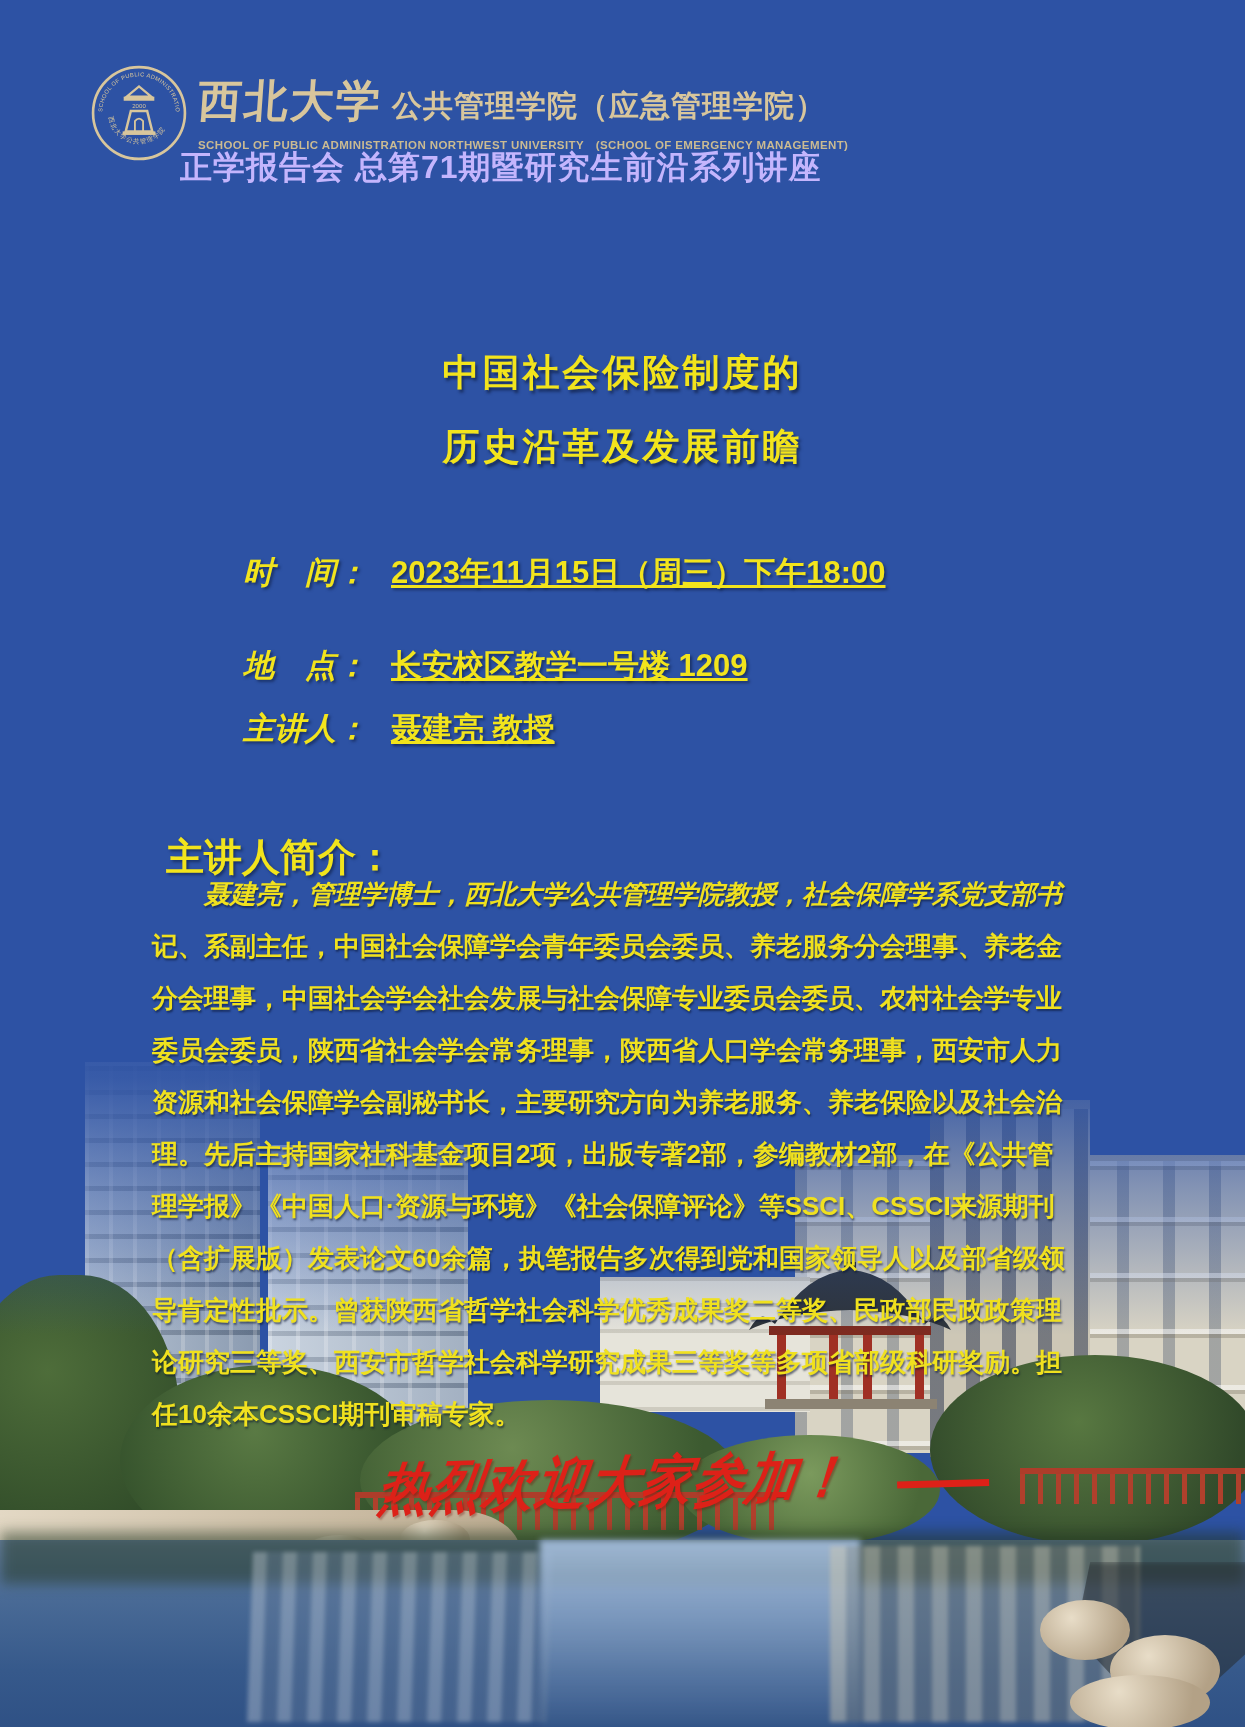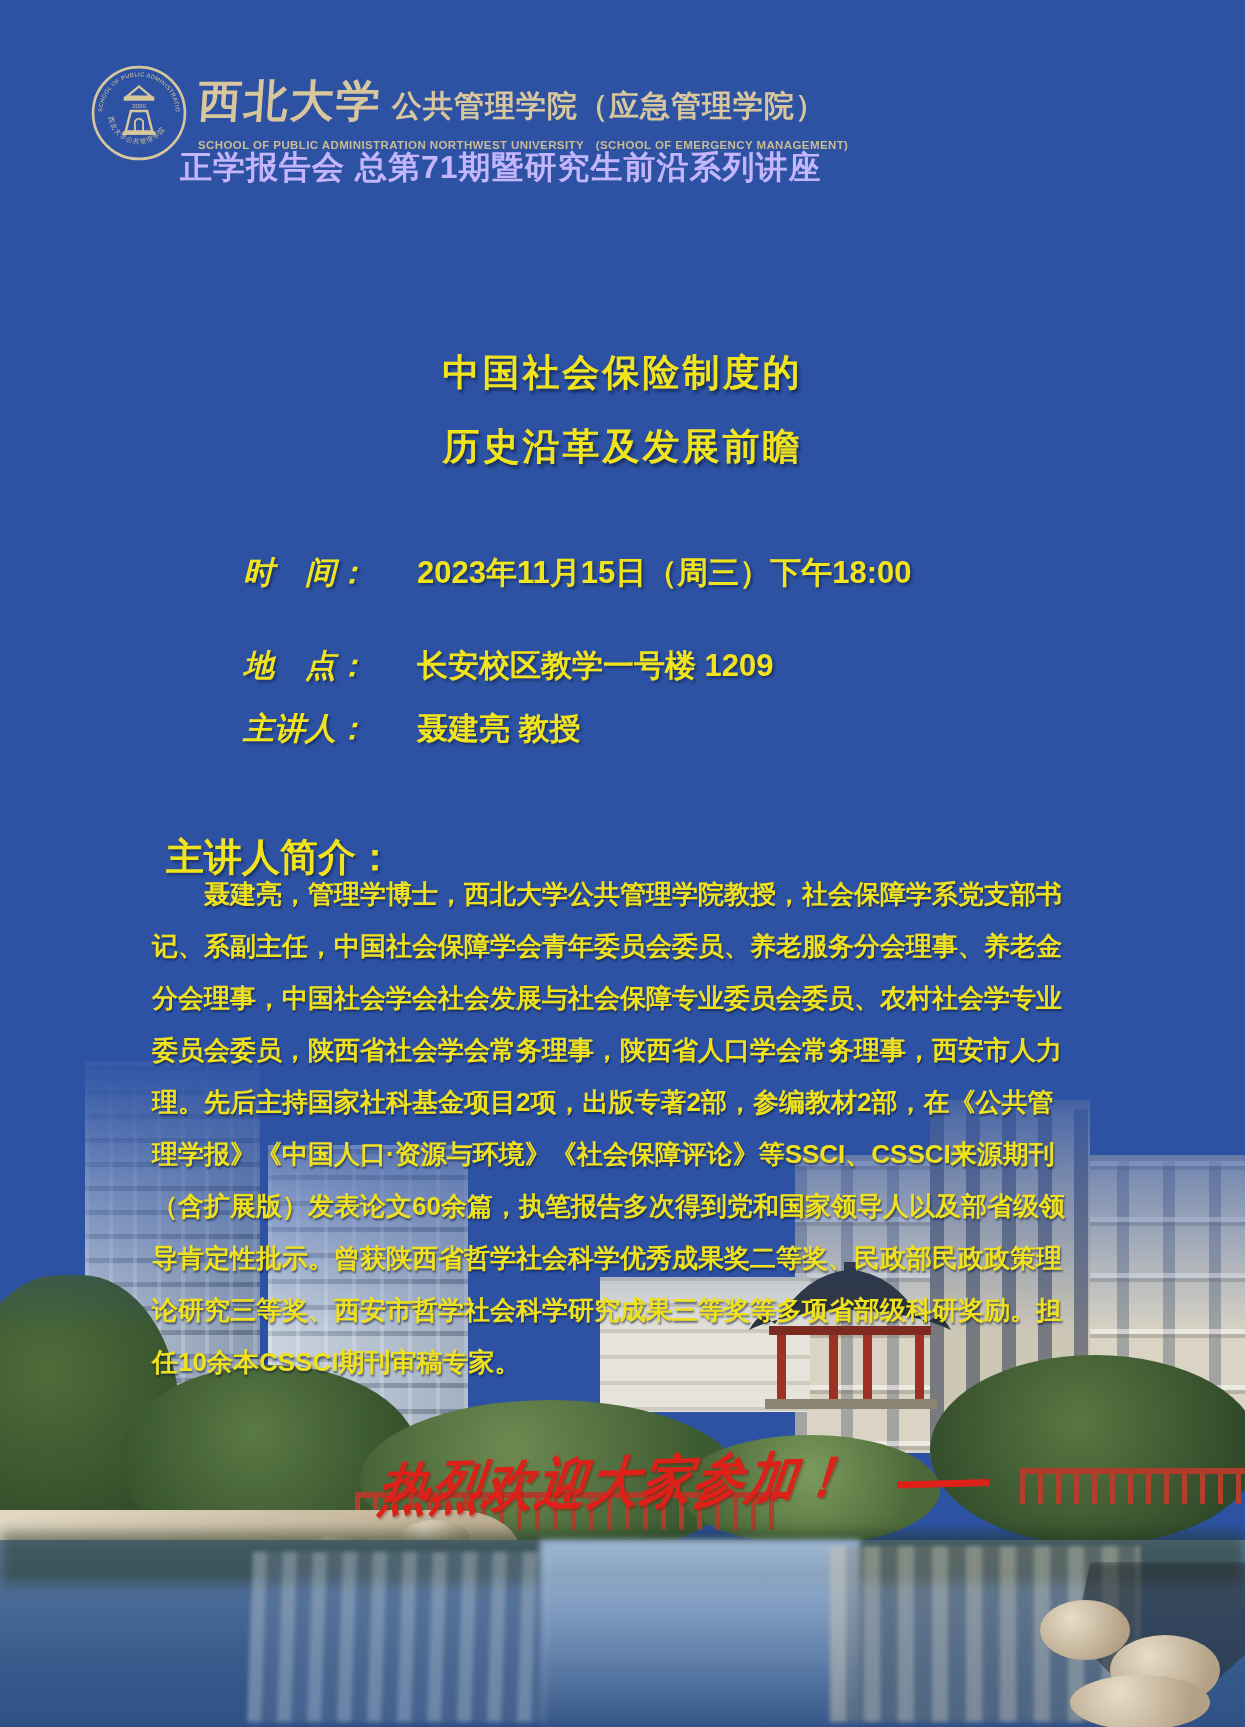--- a/index.html
+++ b/index.html
@@ -18,29 +18,29 @@
   .series-line{position:absolute;left:180px;top:146px;font-size:32px;font-weight:900;color:#c4b5fd;letter-spacing:1px;z-index:5;}
   
   .title{position:absolute;left:0;width:100%;text-align:center;color:#f2e41c;font-weight:900;
          font-size:37px;letter-spacing:3px;z-index:5;
          text-shadow:2px 3px 3px rgba(10,22,52,.6);}
   .title-1{top:348px;} .title-2{top:422px;}
   
   .detail-row{position:absolute;left:243px;color:#f2e41c;font-weight:800;font-size:31px;z-index:5;
               text-shadow:2px 2px 3px rgba(10,22,52,.55);}
   .detail-label{display:inline-block;min-width:138px;font-style:italic;}
-  .detail-value{margin-left:36px;}
+  .detail-value{margin-left:10px;text-decoration:underline;}
   .row-time{top:552px;} .row-place{top:645px;} .row-speaker{top:708px;}
   
   .intro-heading{position:absolute;left:166px;top:832px;font-size:38px;font-weight:800;color:#f2e41c;z-index:5;
                  text-shadow:2px 2px 3px rgba(10,22,52,.55);}
   .intro{position:absolute;left:152px;top:868px;width:960px;z-index:5;}
   .intro-line{height:52px;line-height:52px;font-size:26px;font-weight:700;color:#f0e11e;white-space:nowrap;
               text-shadow:1px 2px 2px rgba(10,22,52,.6);}
-  .intro-line.indent{padding-left:52px;}
+  .intro-line.indent{padding-left:52px;font-style:italic;}
   
   .welcome{position:absolute;left:378px;top:1444px;display:flex;align-items:center;z-index:7;
            transform:rotate(-1.5deg);}
   .welcome-text{font-size:56px;font-weight:900;font-style:italic;color:#dd2118;letter-spacing:1px;
                 transform:skewX(-9deg) scaleX(.92);transform-origin:left center;
                 text-shadow:2px 2px 2px rgba(110,15,8,.35);}
   .flourish{width:92px;height:7px;background:#dd2118;margin-left:6px;transform:translateY(8px);}
   
   .photo{position:absolute;left:0;top:1005px;width:1245px;height:722px;overflow:hidden;z-index:1;
     background:linear-gradient(180deg,#2d52a4 0%,#38five 0,#3a63b1 14%,#5e86c4 30%,#8fb0d9 44%,#bed2e8 56%,#d9e1ed 63%,#cdd7e4 70%);}
@@ -197,20 +197,21 @@
   <div class="detail-row row-speaker">
     <span class="detail-label">主讲人：</span><span class="detail-value">聂建亮 教授</span>
   </div>
 
   <div class="intro-heading">主讲人简介：</div>
   <div class="intro">
     <div class="intro-line indent">聂建亮，管理学博士，西北大学公共管理学院教授，社会保障学系党支部书</div>
     <div class="intro-line">记、系副主任，中国社会保障学会青年委员会委员、养老服务分会理事、养老金</div>
     <div class="intro-line">分会理事，中国社会学会社会发展与社会保障专业委员会委员、农村社会学专业</div>
     <div class="intro-line">委员会委员，陕西省社会学会常务理事，陕西省人口学会常务理事，西安市人力</div>
+    <div class="intro-line">资源和社会保障学会副秘书长，主要研究方向为养老服务、养老保险以及社会治</div>
     <div class="intro-line">理。先后主持国家社科基金项目2项，出版专著2部，参编教材2部，在《公共管</div>
     <div class="intro-line">理学报》《中国人口·资源与环境》《社会保障评论》等SSCI、CSSCI来源期刊</div>
     <div class="intro-line">（含扩展版）发表论文60余篇，执笔报告多次得到党和国家领导人以及部省级领</div>
     <div class="intro-line">导肯定性批示。曾获陕西省哲学社会科学优秀成果奖二等奖、民政部民政政策理</div>
     <div class="intro-line">论研究三等奖、西安市哲学社会科学研究成果三等奖等多项省部级科研奖励。担</div>
     <div class="intro-line">任10余本CSSCI期刊审稿专家。</div>
   </div>
 
   <div class="welcome">
     <span class="welcome-text">热烈欢迎大家参加！</span>

